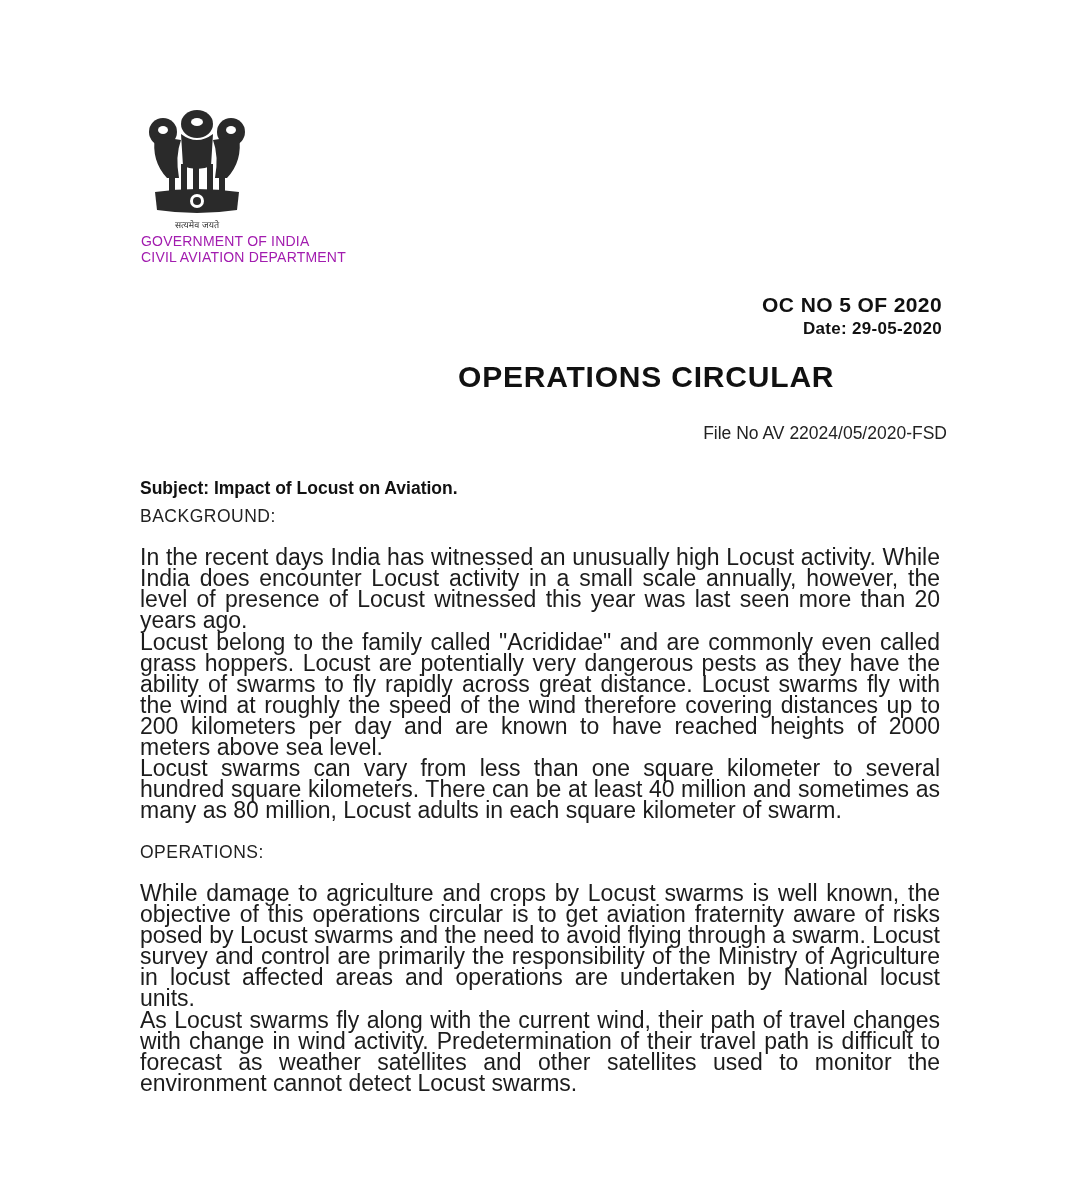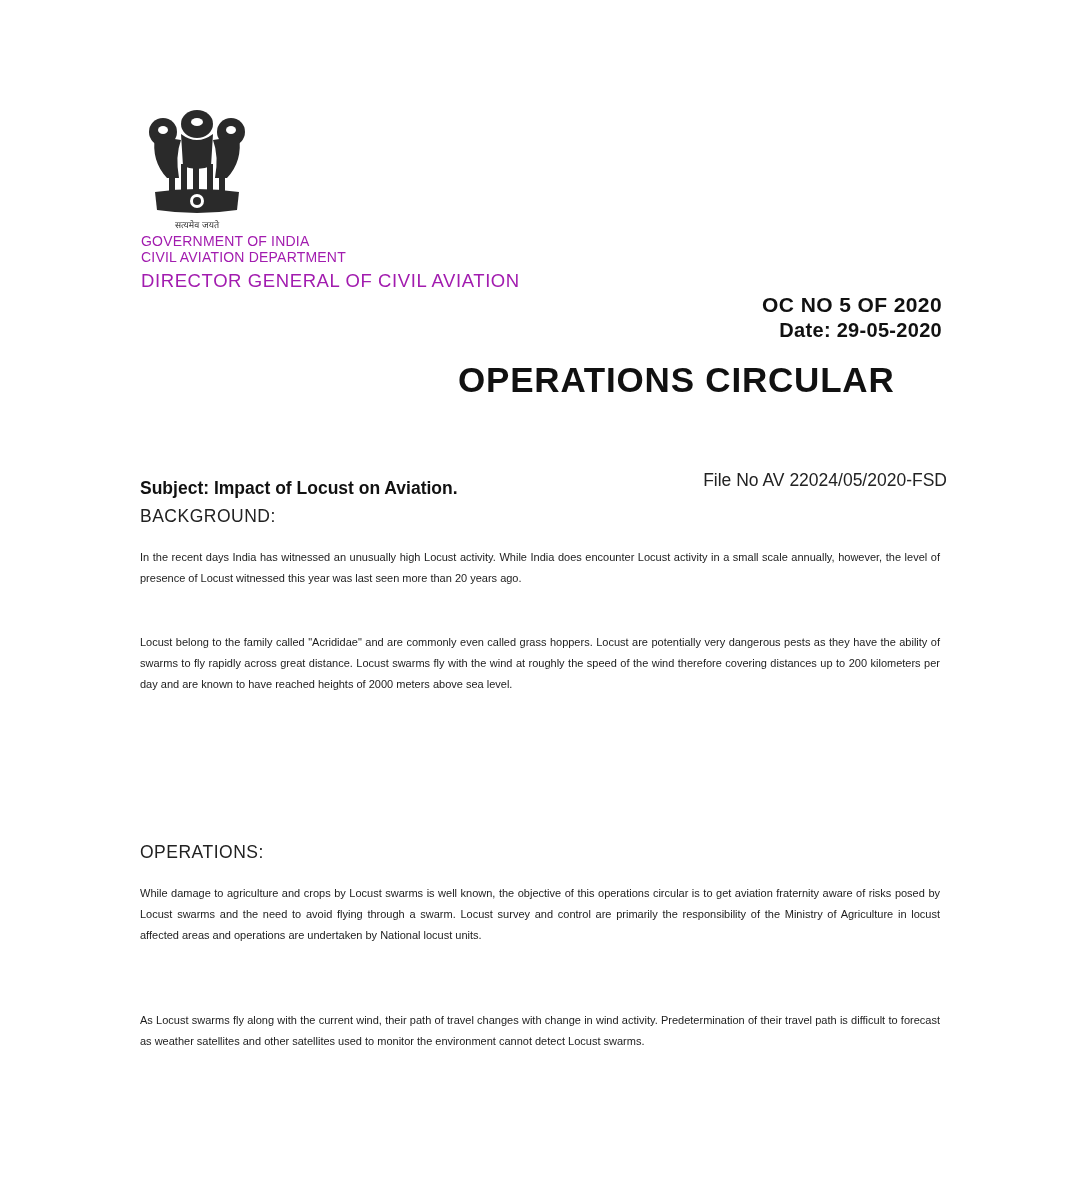--- a/index.html
+++ b/index.html
@@ -5,28 +5,28 @@
   html, body { margin: 0; padding: 0; background: #ffffff; }
   body { width: 1080px; height: 1193px; position: relative; overflow: hidden;
          font-family: "Liberation Sans", sans-serif; color: #111; }
   .page { position: absolute; left: 0; top: 0; width: 1080px; height: 1193px; }
   .emblem { position: absolute; left: 145px; top: 106px; width: 104px; height: 126px; }
   .header-line { position: absolute; left: 141px; font-size: 14px; letter-spacing: 0.2px; color: #a21caf; }
   .h1 { top: 233px; }
   .h2 { top: 249px; }
   .h3 { top: 270px; font-size: 18.5px; letter-spacing: 0.6px; }
   .oc-no { position: absolute; right: 138px; top: 293px; font-size: 21px; font-weight: bold; letter-spacing: 0.4px; }
-  .oc-date { position: absolute; right: 138px; top: 319px; font-size: 20px; font-weight: bold; letter-spacing: 0.3px; }
-  .title { position: absolute; left: 458px; top: 360px; font-size: 35px; font-weight: bold; letter-spacing: 0.8px; }
-  .file-no { position: absolute; right: 133px; top: 423px; font-size: 17.5px; color: #222; margin-top: 47px; }
+  .oc-date { position: absolute; right: 138px; top: 319px; font-size: 17px; font-weight: bold; letter-spacing: 0.3px; }
+  .title { position: absolute; left: 458px; top: 360px; font-size: 30px; font-weight: bold; letter-spacing: 0.8px; }
+  .file-no { position: absolute; right: 133px; top: 423px; font-size: 17.5px; color: #222; }
   .subject { position: absolute; left: 140px; top: 466px; font-size: 17.5px; font-weight: bold; margin-top: 12px; }
   .section-head { position: absolute; left: 140px; font-size: 17.5px; letter-spacing: 0.5px; color: #222; }
   .bg-head { top: 506px; }
   .obj-head { top: 842px; }
-  .para { position: absolute; left: 140px; width: 800px; font-size: 11px; line-height: 21px;
+  .para { position: absolute; left: 140px; width: 800px; font-size: 23px; line-height: 21px;
           text-align: justify; color: #1c1c1c; margin: 0; }
   .p1 { top: 547px; }
   .p2 { top: 632px; }
   .p3 { top: 758px; }
   .p4 { top: 883px; }
   .p5 { top: 1010px; }
 </style>
 </head>
 <body>
 
@@ -58,34 +58,34 @@
     <g fill="#fff">
       <ellipse cx="52" cy="16" rx="6" ry="4"></ellipse>
       <ellipse cx="18" cy="24" rx="5" ry="4"></ellipse>
       <ellipse cx="86" cy="24" rx="5" ry="4"></ellipse>
     </g>
     <text x="52" y="122" font-size="9" text-anchor="middle" fill="#333" font-family="DejaVu Sans, sans-serif">सत्यमेव जयते</text>
   </svg>
 
   <div class="header-line h1">GOVERNMENT OF INDIA</div>
   <div class="header-line h2">CIVIL AVIATION DEPARTMENT</div>
-  <div class="header-line h3">DIRECTOR GENERAL OF CIVIL AVIATION</div>
 
   <div class="oc-no">OC NO 5 OF 2020</div>
   <div class="oc-date">Date: 29-05-2020</div>
 
   <div class="title">OPERATIONS CIRCULAR</div>
 
   <div class="file-no">File No AV 22024/05/2020-FSD</div>
 
   <div class="subject">Subject: Impact of Locust on Aviation.</div>
 
   <div class="section-head bg-head">BACKGROUND:</div>
 
   <p class="para p1">In the recent days India has witnessed an unusually high Locust activity. While India does encounter Locust activity in a small scale annually, however, the level of presence of Locust witnessed this year was last seen more than 20 years ago.</p>
   <p class="para p2">Locust belong to the family called "Acrididae" and are commonly even called grass hoppers. Locust are potentially very dangerous pests as they have the ability of swarms to fly rapidly across great distance. Locust swarms fly with the wind at roughly the speed of the wind therefore covering distances up to 200 kilometers per day and are known to have reached heights of 2000 meters above sea level.</p>
+  <p class="para p3">Locust swarms can vary from less than one square kilometer to several hundred square kilometers. There can be at least 40 million and sometimes as many as 80 million, Locust adults in each square kilometer of swarm.</p>
 
   <div class="section-head obj-head">OPERATIONS:</div>
 
   <p class="para p4">While damage to agriculture and crops by Locust swarms is well known, the objective of this operations circular is to get aviation fraternity aware of risks posed by Locust swarms and the need to avoid flying through a swarm. Locust survey and control are primarily the responsibility of the Ministry of Agriculture in locust affected areas and operations are undertaken by National locust units.</p>
   <p class="para p5">As Locust swarms fly along with the current wind, their path of travel changes with change in wind activity. Predetermination of their travel path is difficult to forecast as weather satellites and other satellites used to monitor the environment cannot detect Locust swarms.</p>
 
 </div>
 
 </body></html>

